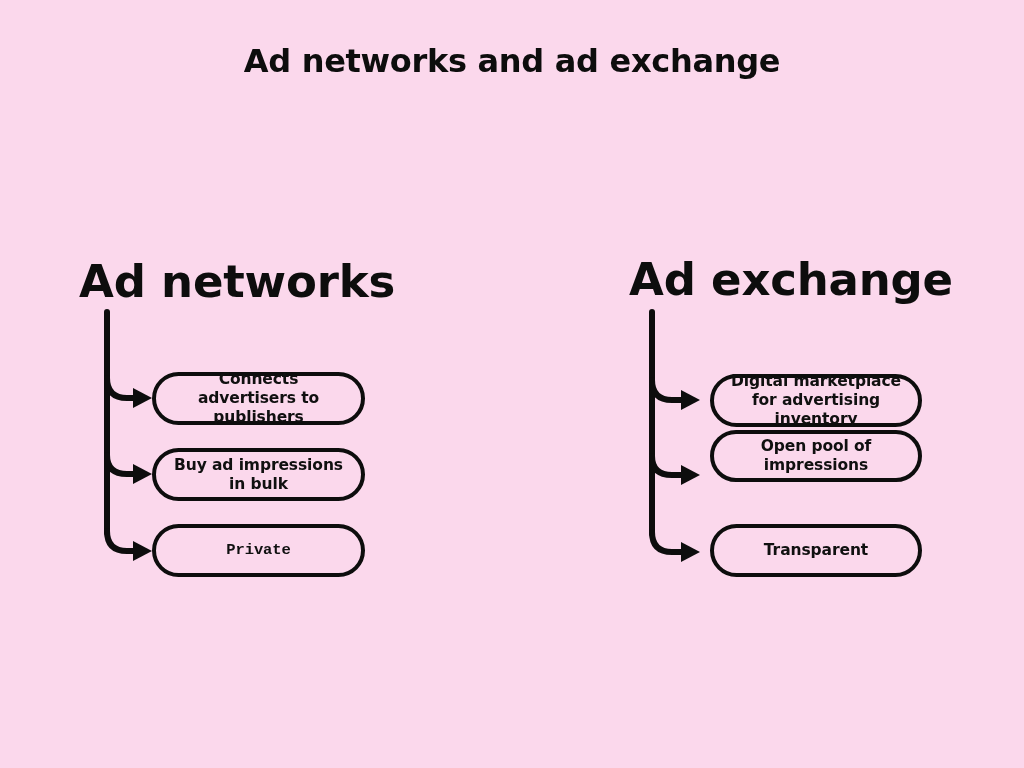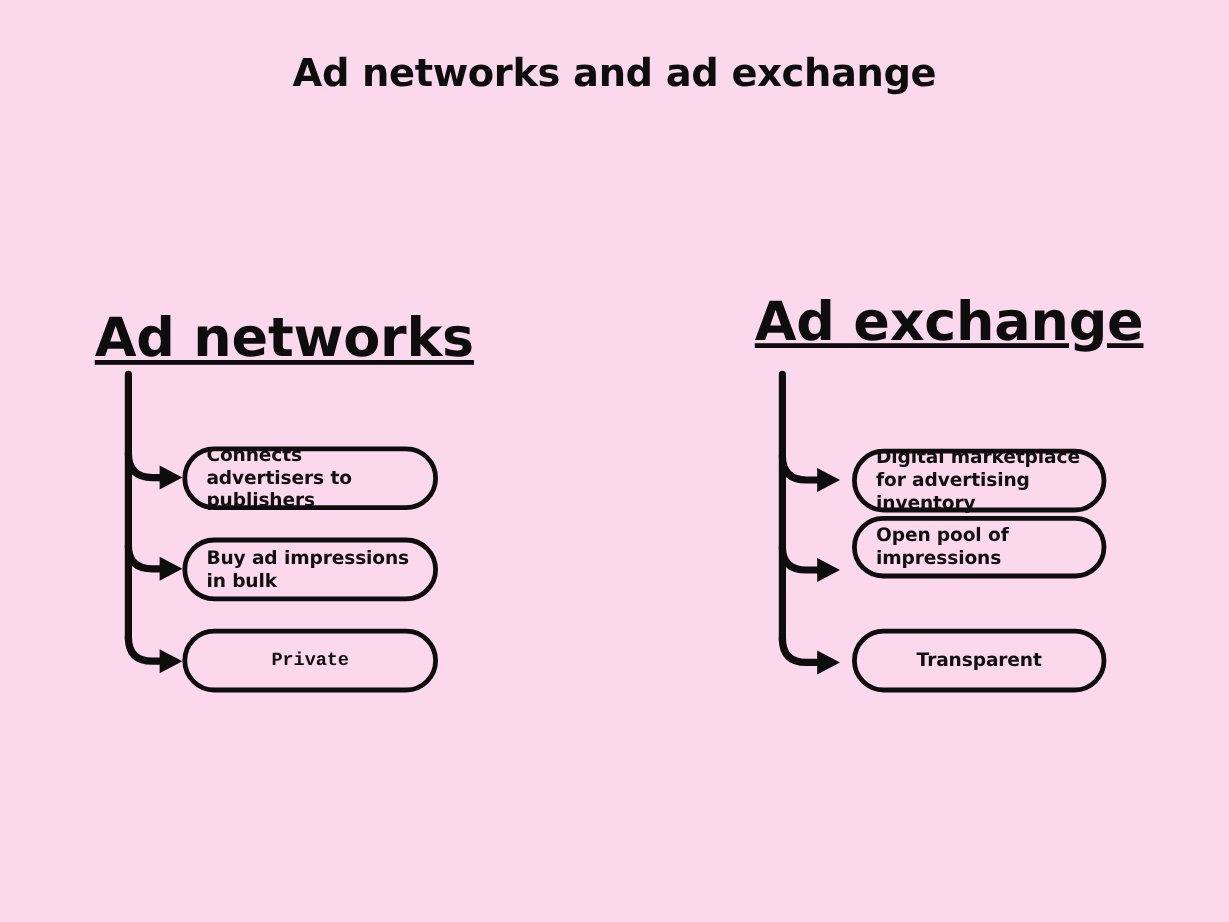--- a/index.html
+++ b/index.html
@@ -35,22 +35,22 @@
   }
   .column-heading {
     position: absolute;
     font-size: 45px;
     font-weight: 700;
     color: #0d0d0d;
     letter-spacing: -0.2px;
     line-height: 1.05;
     white-space: nowrap;
   }
-  #heading-left  { left: 79px;  top: 258px; text-decoration: underline; }
-  #heading-right { left: 629px; top: 244px; text-decoration: underline; }
+  #heading-left  { left: 79px;  top: 258px; }
+  #heading-right { left: 629px; top: 256px; }
 
   .connector-svg {
     position: absolute;
     left: 0;
     top: 0;
     width: 1024px;
     height: 768px;
     pointer-events: none;
   }
   .connector-path {
@@ -72,21 +72,21 @@
     background: transparent;
     display: flex;
     align-items: center;
     justify-content: center;
     padding: 2px 16px;
   }
   .node-label {
     font-size: 15.5px;
     font-weight: 700;
     color: #101010;
-    text-align: left;
+    text-align: center;
     line-height: 1.22;
     letter-spacing: -0.1px;
   }
 
   
   #box-left-0 { left: 152px; top: 372px; width: 213px; height: 53px; }
   #box-left-1 { left: 152px; top: 448px; width: 213px; height: 53px; }
   #box-left-2 { left: 152px; top: 524px; width: 213px; height: 53px; font-family: Liberation Mono, monospace; }
   
   #box-right-0 { left: 710px; top: 374px; width: 212px; height: 53px; }

